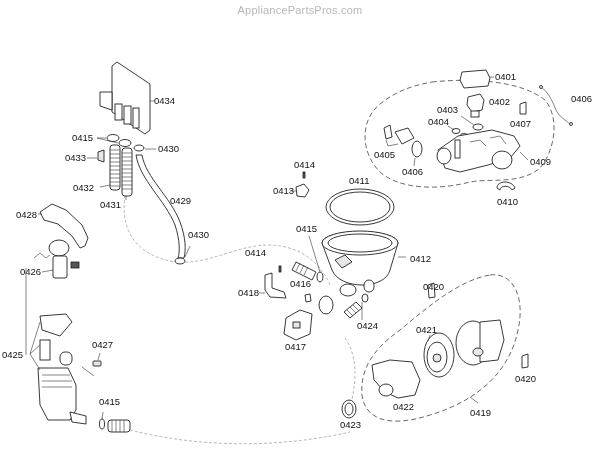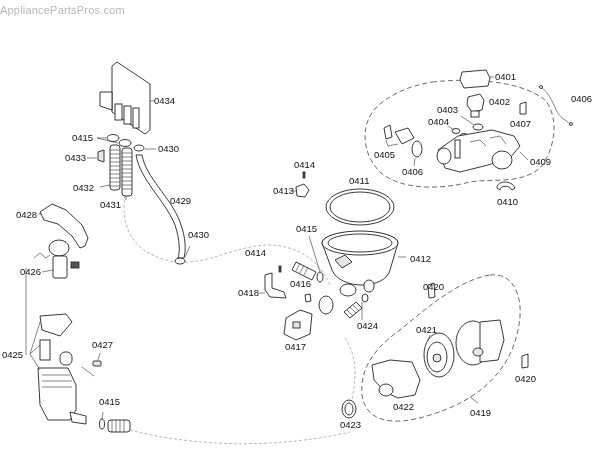--- a/index.html
+++ b/index.html
@@ -1,18 +1,18 @@
 <!DOCTYPE html>
 <html><head>
 <meta charset="utf-8">
 <style>
   html, body { margin: 0; padding: 0; background: #ffffff; }
   body { width: 600px; height: 473px; position: relative; overflow: hidden;
          font-family: "Liberation Sans", sans-serif; }
-  #watermark { position: absolute; left: 0; top: 4px; width: 600px; 
+  #watermark { position: absolute; left: 0; top: 4px; width: 600px; text-align: center;
                font-size: 11px; color: #b8b8b8; letter-spacing: 0.2px; }
   #diagram { position: absolute; left: 0; top: 0; }
   .lbl { font-family: "Liberation Sans", sans-serif; font-size: 9.5px; fill: #111; }
   .part { fill: #fff; stroke: #222; stroke-width: 0.9; }
   .partg { fill: #e6e6e6; stroke: #222; stroke-width: 0.9; }
   .dark { fill: #555; stroke: #222; stroke-width: 0.8; }
   .lead { stroke: #333; stroke-width: 0.6; fill: none; }
   .dash { stroke: #444; stroke-width: 0.8; fill: none; stroke-dasharray: 5 3; }
   .thin { stroke: #888; stroke-width: 0.6; fill: none; stroke-dasharray: 3 2; }
 </style>

